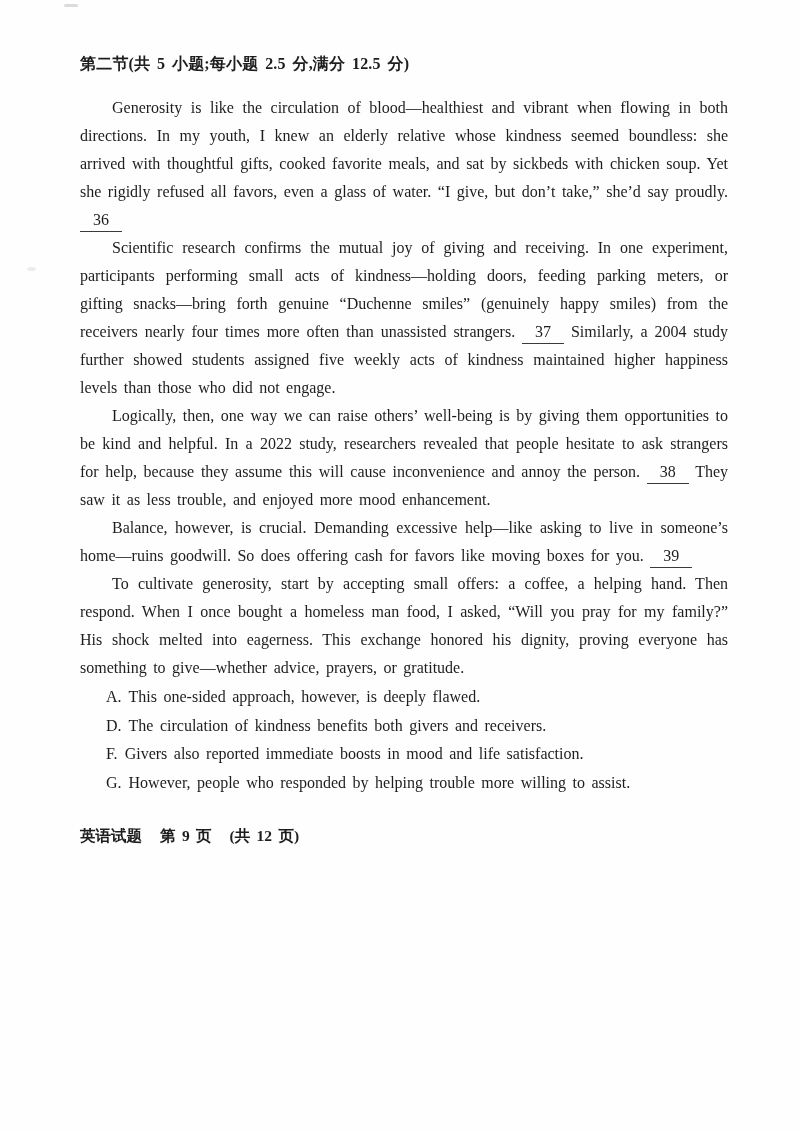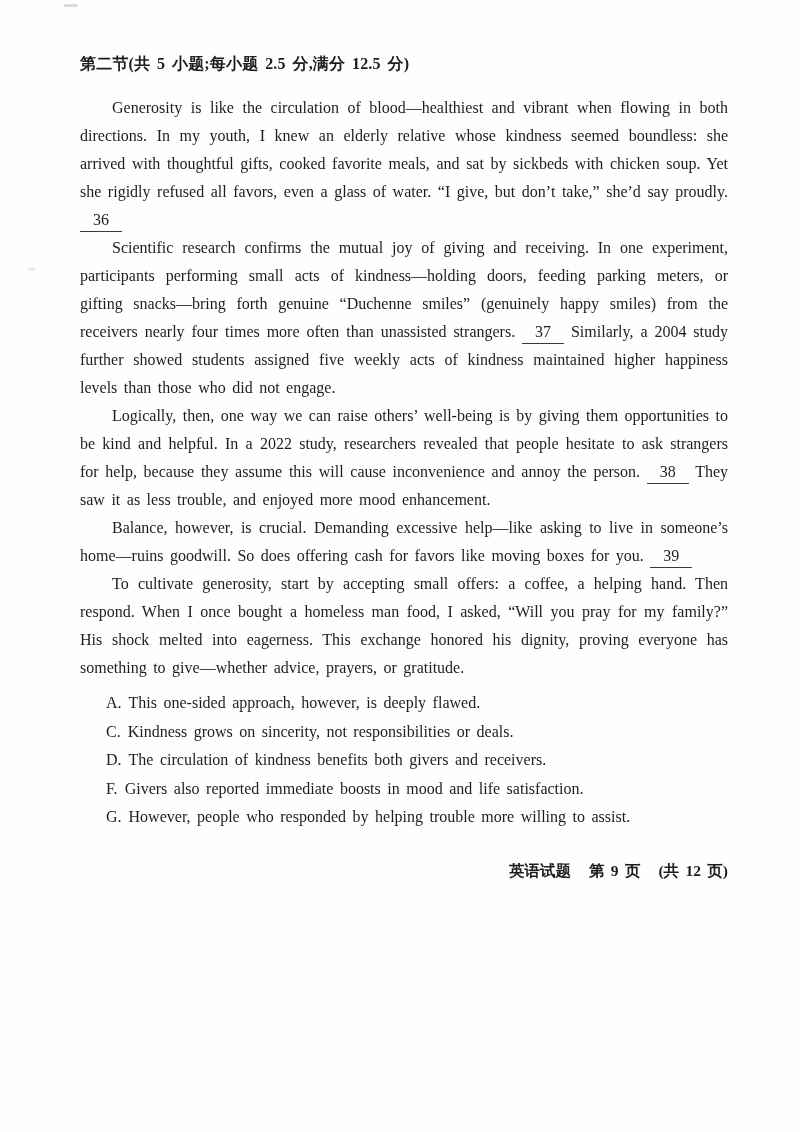--- a/index.html
+++ b/index.html
@@ -41,30 +41,30 @@
     text-indent: 2em;
   }
   .para.first { margin-top: 16px; }
   .blank {
     display: inline-block;
     text-indent: 0;
     border-bottom: 1.4px solid #3a3a3a;
     padding: 0 13px;
     line-height: 22px;
   }
-  .options { margin-left: 26px; margin-top: 7px; }
+  .options { margin-left: 26px; margin-top: 1px; }
   .option {
     line-height: 28.5px;
     text-align: left;
   }
   .opt-label { margin-right: 7px; }
   .footer {
     margin-top: 27px;
     width: 648px;
-    text-align: right;
+    text-align: left;
     font-weight: bold;
     font-size: 15.5px;
     line-height: 24px;
   }
   .footer span { display: inline-block; }
   .footer .gap { margin-left: 18px; }
   
   .artifact { position: absolute; background: #9a9a9a; border-radius: 50%; }
   .artifact-1 { left: 64px; top: 4px; width: 14px; height: 3px; opacity: .35; border-radius: 2px; }
   .artifact-2 { left: 27px; top: 267px; width: 9px; height: 4px; opacity: .18; }
@@ -87,21 +87,20 @@
 
     <p class="para"><span>Logically, then, one way we can raise others’ well-being is by giving them opportunities to be kind and helpful. In a 2022 study, researchers revealed that people hesitate to ask strangers for help, because they assume this will cause inconvenience and annoy the person. </span><span class="blank">38</span><span> They saw it as less trouble, and enjoyed more mood enhancement.</span></p>
 
     <p class="para"><span>Balance, however, is crucial. Demanding excessive help—like asking to live in someone’s home—ruins goodwill. So does offering cash for favors like moving boxes for you. </span><span class="blank">39</span></p>
 
     <p class="para"><span>To cultivate generosity, start by accepting small offers: a coffee, a helping hand. Then respond. When I once bought a homeless man food, I asked, “Will you pray for my family?” His shock melted into eagerness. This exchange honored his dignity, proving everyone has something to give—whether advice, prayers, or gratitude.</span></p>
 
 
     <div class="options">
       <div class="option"><span class="opt-label">A.</span><span>This one-sided approach, however, is deeply flawed.</span></div>
-      <div class="option"><span class="opt-label">C.</span><span>Kindness grows on sincerity, not responsibilities or deals.</span></div>
       <div class="option"><span class="opt-label">D.</span><span>The circulation of kindness benefits both givers and receivers.</span></div>
       <div class="option"><span class="opt-label">F.</span><span>Givers also reported immediate boosts in mood and life satisfaction.</span></div>
       <div class="option"><span class="opt-label">G.</span><span>However, people who responded by helping trouble more willing to assist.</span></div>
     </div>
 
     <div class="footer">
       <span>英语试题</span><span class="gap">第 9 页</span><span class="gap">(共 12 页)</span>
     </div>
 
   </div>

